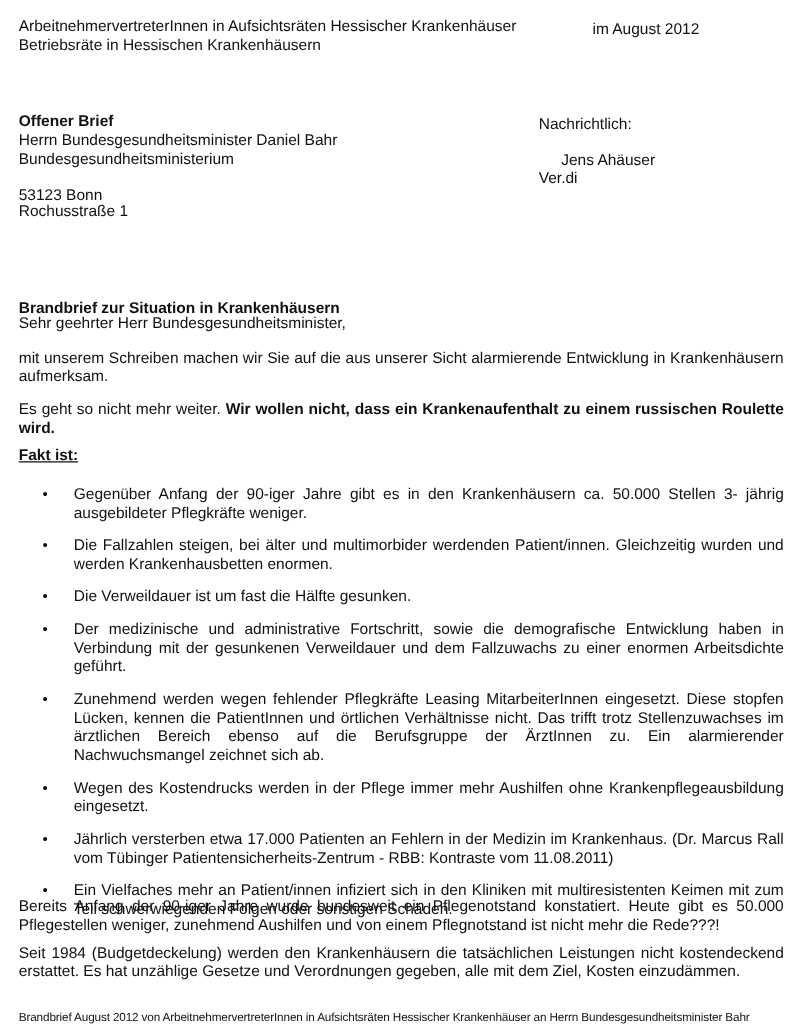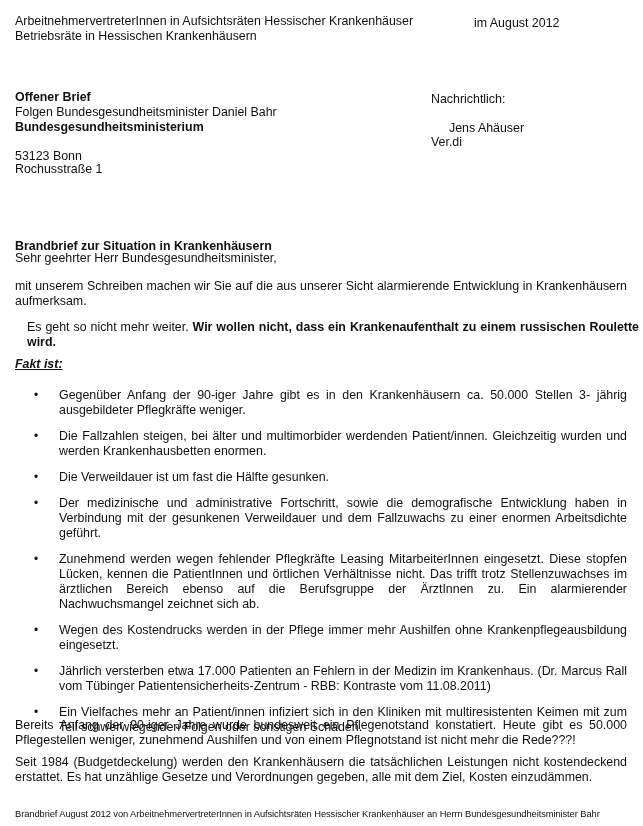--- a/index.html
+++ b/index.html
@@ -11,49 +11,49 @@
     position: relative;
   }
   .page { position: absolute; left: 15px; top: 0; width: 612px; }
   .abs { position: absolute; white-space: nowrap; }
   .bold { font-weight: bold; }
   .just { text-align: justify; }
   .para { position: absolute; left: 0; width: 612px; }
   ul.facts { position: absolute; left: 0; top: 388px; width: 612px; margin: 0; padding: 0; list-style: none; }
   ul.facts li { position: relative; padding-left: 44px; text-align: justify; margin: 0; }
   ul.facts li .bullet { position: absolute; left: 19px; top: 0; font-size: 12px; }
-  .underline { text-decoration: underline; font-style: italic; }
+  .underline { text-decoration: underline; }
   .footer { font-size: 9.4px; letter-spacing: -0.1px; }
 </style>
 </head>
 <body>
 
 <div class="page">
 
   <div class="abs" style="left:0; top:14px;">ArbeitnehmervertreterInnen in Aufsichtsräten Hessischer Krankenhäuser</div>
   <div class="abs" style="left:0; top:29px;">Betriebsräte in Hessischen Krankenhäusern</div>
   <div class="abs" style="left:459px; top:16px;">im August 2012</div>
 
   <div class="abs bold" style="left:0; top:90px;">Offener Brief</div>
-  <div class="abs" style="left:0; top:105px;">Folgen Bundesgesundheitsminister Daniel Bahr</div>
-  <div class="abs" style="left:0; top:120px;font-weight:bold;">Bundesgesundheitsministerium</div>
+  <div class="abs" style="left:0; top:105px;">Herrn Bundesgesundheitsminister Daniel Bahr</div>
+  <div class="abs" style="left:0; top:120px;">Bundesgesundheitsministerium</div>
   <div class="abs" style="left:0; top:134px;margin-top:28px;">Rochusstraße 1</div>
   <div class="abs" style="left:0; top:149px;">53123 Bonn</div>
 
   <div class="abs" style="left:416px; top:92px;">Nachrichtlich:</div>
   <div class="abs" style="left:416px; top:121px;margin-left:18px;">Jens Ahäuser</div>
   <div class="abs" style="left:416px; top:135px;">Ver.di</div>
 
   <div class="abs bold" style="left:0; top:200px;margin-top:39px;">Brandbrief zur Situation in Krankenhäusern</div>
 
   <div class="abs" style="left:0; top:251px;">Sehr geehrter Herr Bundesgesundheitsminister,</div>
 
   <div class="para just" style="top:279px;">mit unserem Schreiben machen wir Sie auf die aus unserer Sicht alarmierende Entwicklung in Krankenhäusern aufmerksam.</div>
 
-  <div class="para just" style="top:320px;margin-left:12px;">
+  <div class="para just" style="top:320px;">
     <span>Es geht so nicht mehr weiter. </span><span class="bold">Wir wollen nicht, dass ein Krankenaufenthalt zu einem russischen Roulette wird.</span>
   </div>
 
   <div class="abs bold underline" style="left:0; top:357px;">Fakt ist:</div>
 
   <ul class="facts">
     <li style="margin-bottom:11px;"><span class="bullet">•</span><span>Gegenüber Anfang der 90-iger Jahre gibt es in den Krankenhäusern ca. 50.000 Stellen 3- jährig ausgebildeter Pflegkräfte weniger.</span></li>
     <li style="margin-bottom:11px;"><span class="bullet">•</span><span>Die Fallzahlen steigen, bei  älter und multimorbider werdenden Patient/innen. Gleichzeitig wurden und werden Krankenhausbetten enormen.</span></li>
     <li style="margin-bottom:11px;"><span class="bullet">•</span><span>Die Verweildauer ist um fast die Hälfte gesunken.</span></li>
     <li style="margin-bottom:11px;"><span class="bullet">•</span><span>Der medizinische und administrative Fortschritt, sowie die demografische Entwicklung  haben in Verbindung mit der gesunkenen Verweildauer und dem Fallzuwachs zu einer enormen Arbeitsdichte geführt.</span></li>

